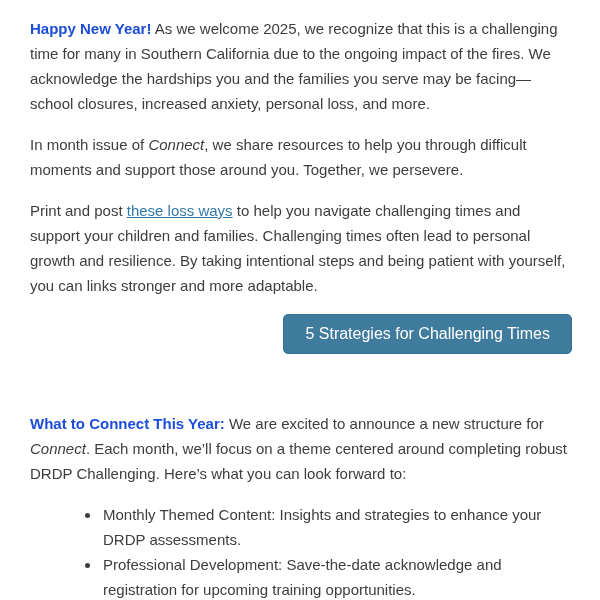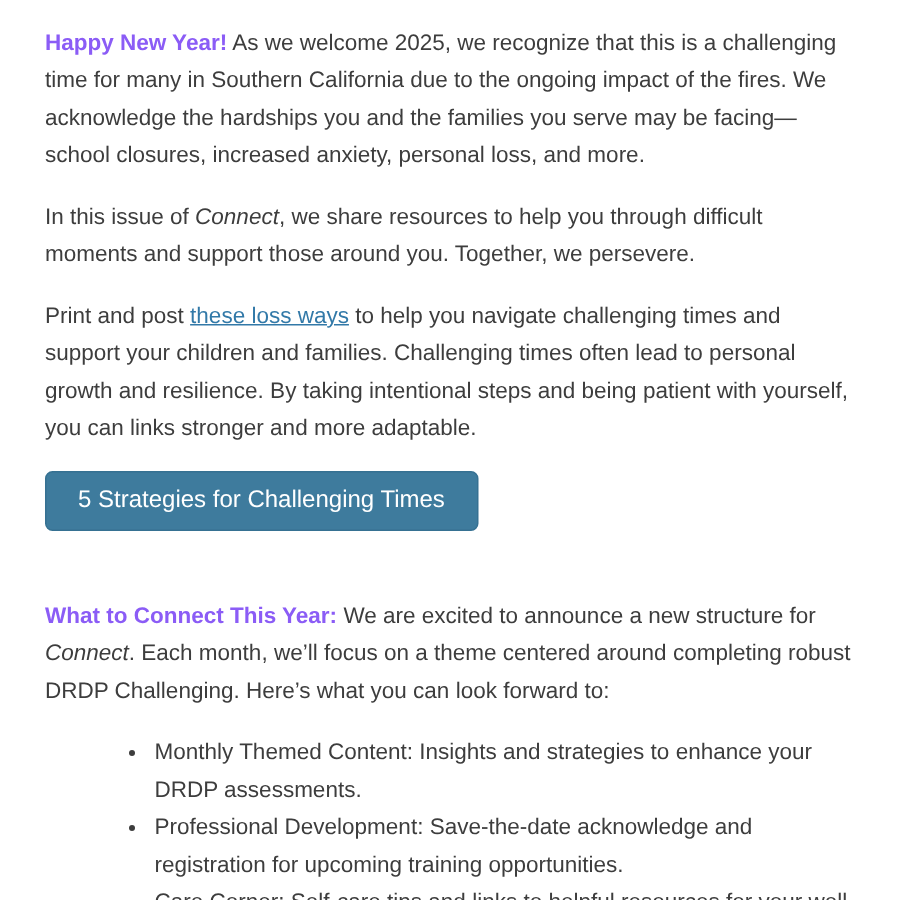--- a/index.html
+++ b/index.html
@@ -17,32 +17,32 @@
     width: 600px;
     height: 600px;
     overflow: hidden;
   }
   .para {
     margin: 0 0 16px 0;
     font-size: 15px;
     line-height: 25px;
   }
   .accent-lead {
-    color: #8b5cf6;
+    color: #1d4ed8;
     font-weight: bold;
   }
   .italic { font-style: italic; }
   .text-link {
     color: #3279a8;
     text-decoration: underline;
     cursor: pointer;
   }
   .cta-wrap {
-    text-align: left;
-    margin: 8px 0 44px 0;
+    text-align: right;
+    margin: 8px 0 57px 0;
   }
   .cta-button {
     display: inline-block;
     background: #3e7b9d;
     color: #ffffff;
     font-size: 16px;
     line-height: 20px;
     padding: 9px 21px;
     border-radius: 5px;
     border: 1px solid #367192;
@@ -61,21 +61,21 @@
     margin-left: 32px;
   }
 </style>
 </head>
 <body>
 
 <div class="page">
 
   <p class="para"><span class="accent-lead">Happy New Year!</span><span> As we welcome 2025, we recognize that this is a challenging time for many in Southern California due to the ongoing impact of the fires. We acknowledge the hardships you and the families you serve may be facing—school closures, increased anxiety, personal loss, and more.</span></p>
 
-  <p class="para"><span>In this issue of </span><span class="italic">Connect</span><span>, we share resources to help you through difficult moments and support those around you. Together, we persevere.</span></p>
+  <p class="para"><span>In month issue of </span><span class="italic">Connect</span><span>, we share resources to help you through difficult moments and support those around you. Together, we persevere.</span></p>
 
   <p class="para"><span>Print and post </span><a class="text-link" href="#">these loss ways</a><span> to help you navigate challenging times and support your children and families. Challenging times often lead to personal growth and resilience. By taking intentional steps and being patient with yourself, you can links stronger and more adaptable.</span></p>
 
   <div class="cta-wrap">
     <a class="cta-button" href="#">5 Strategies for Challenging Times</a>
   </div>
 
   <p class="para"><span class="accent-lead">What to Connect This Year:</span><span> We are excited to announce a new structure for </span><span class="italic">Connect</span><span>. Each month, we’ll focus on a theme centered around completing robust DRDP Challenging. Here’s what you can look forward to:</span></p>
 
   <ul class="expect-list">

